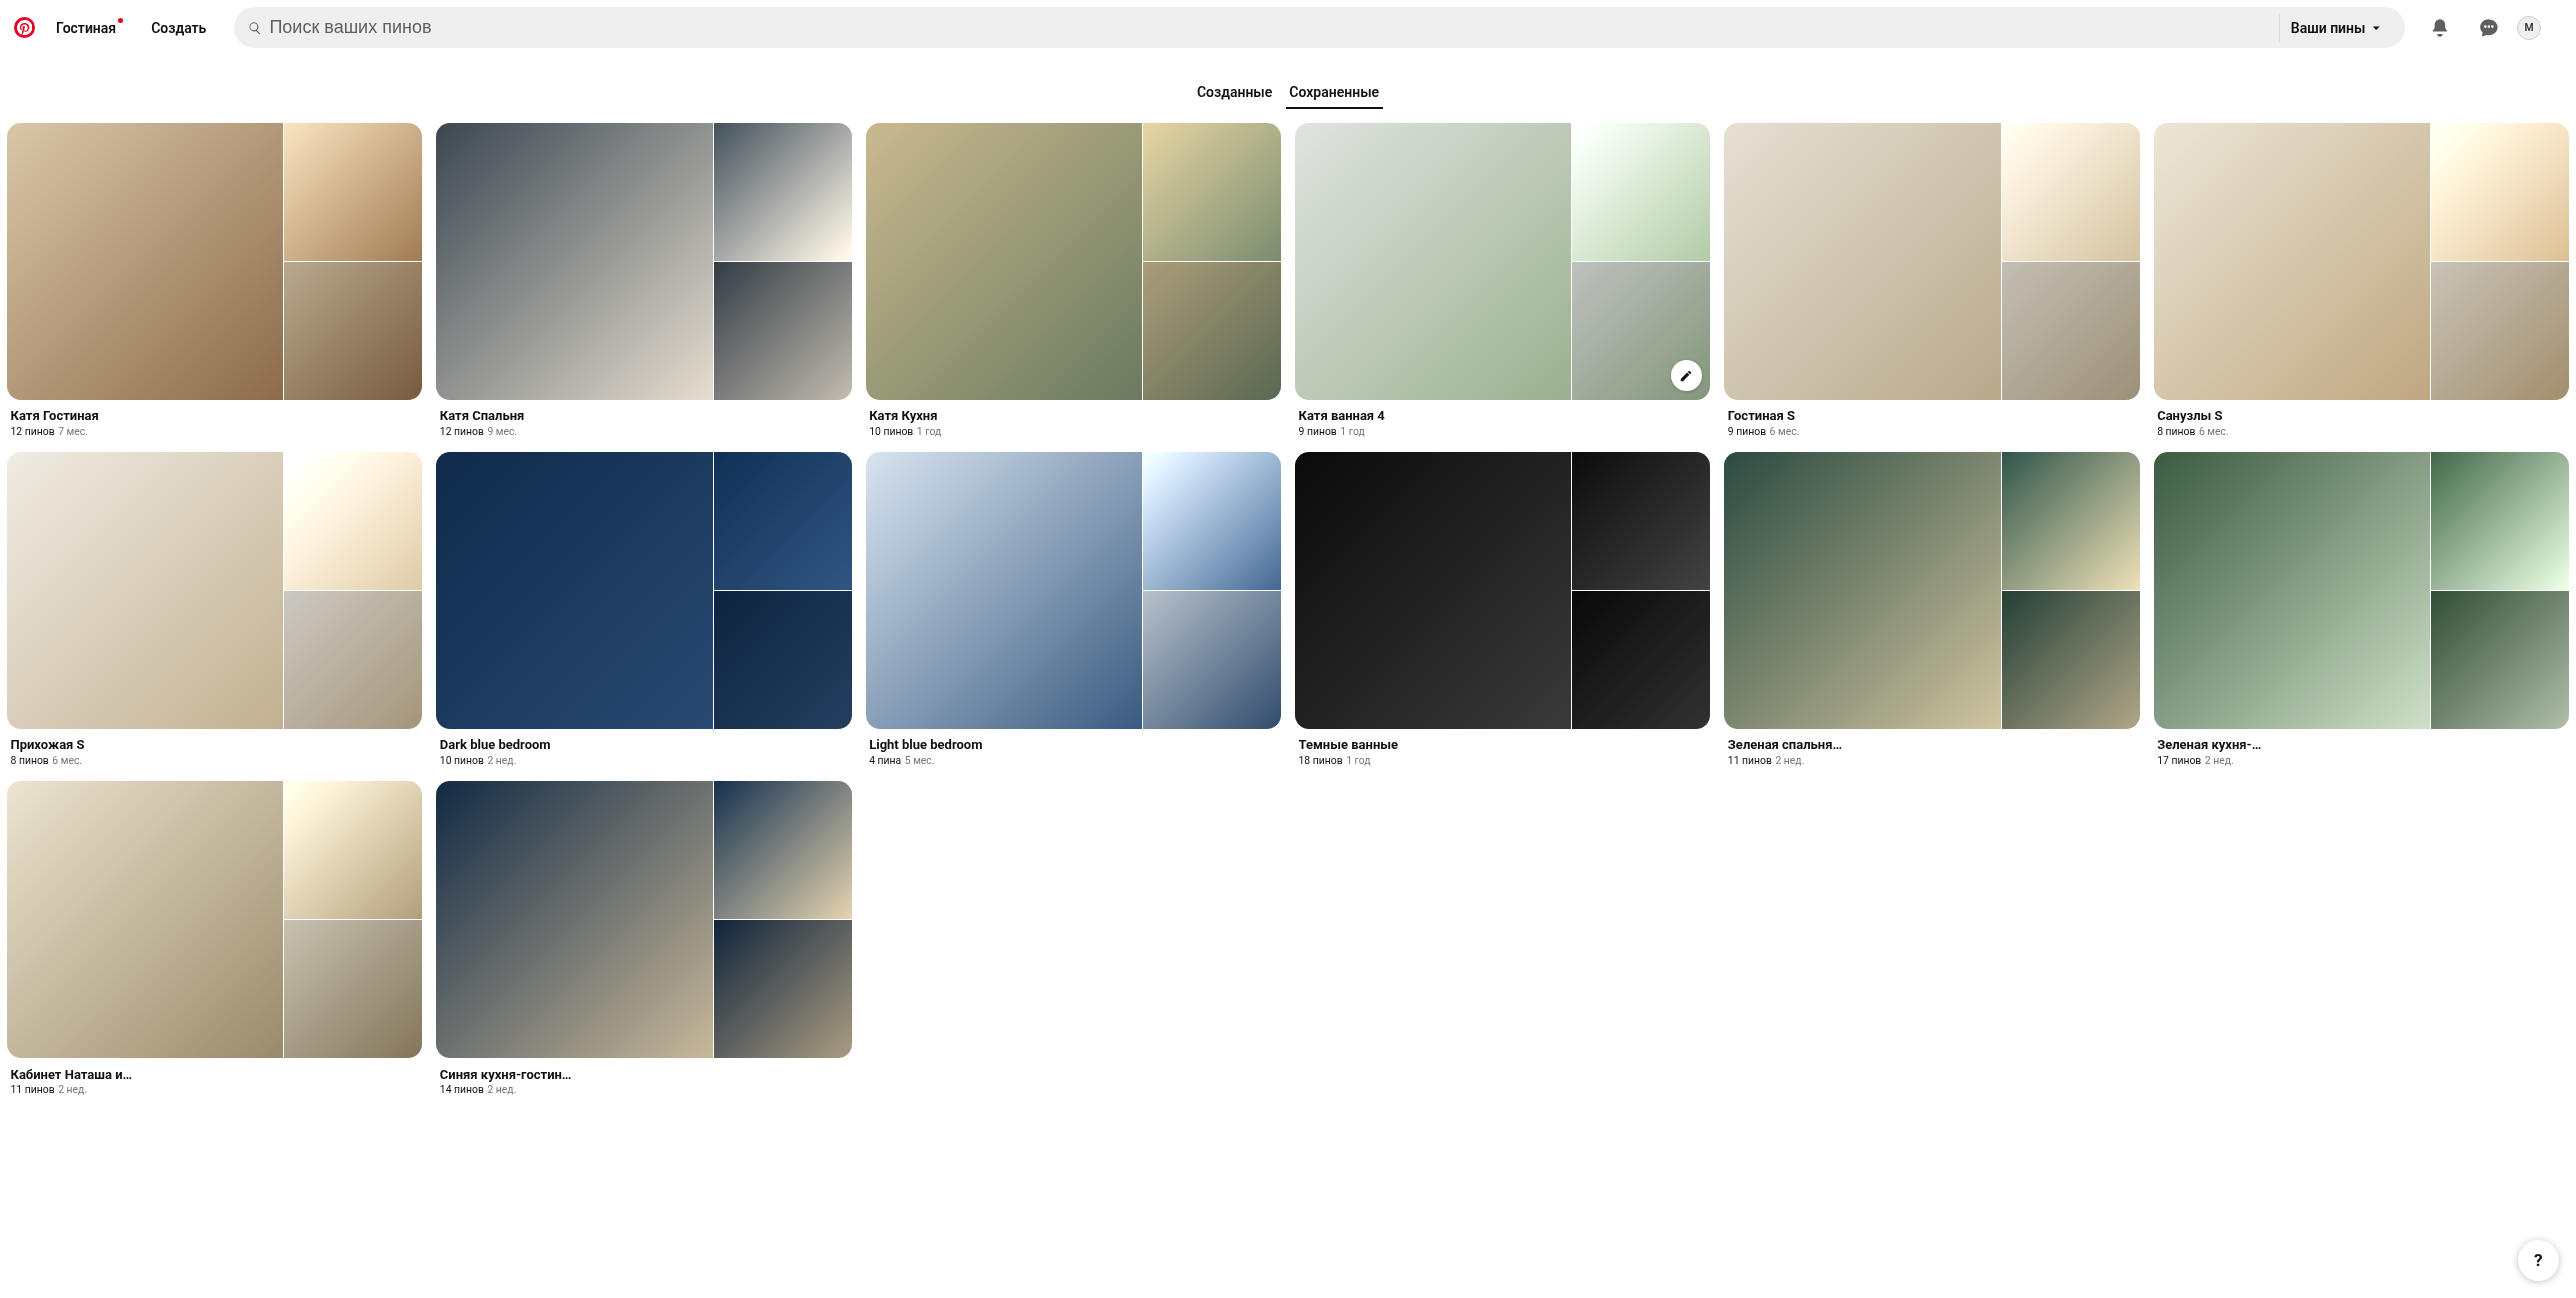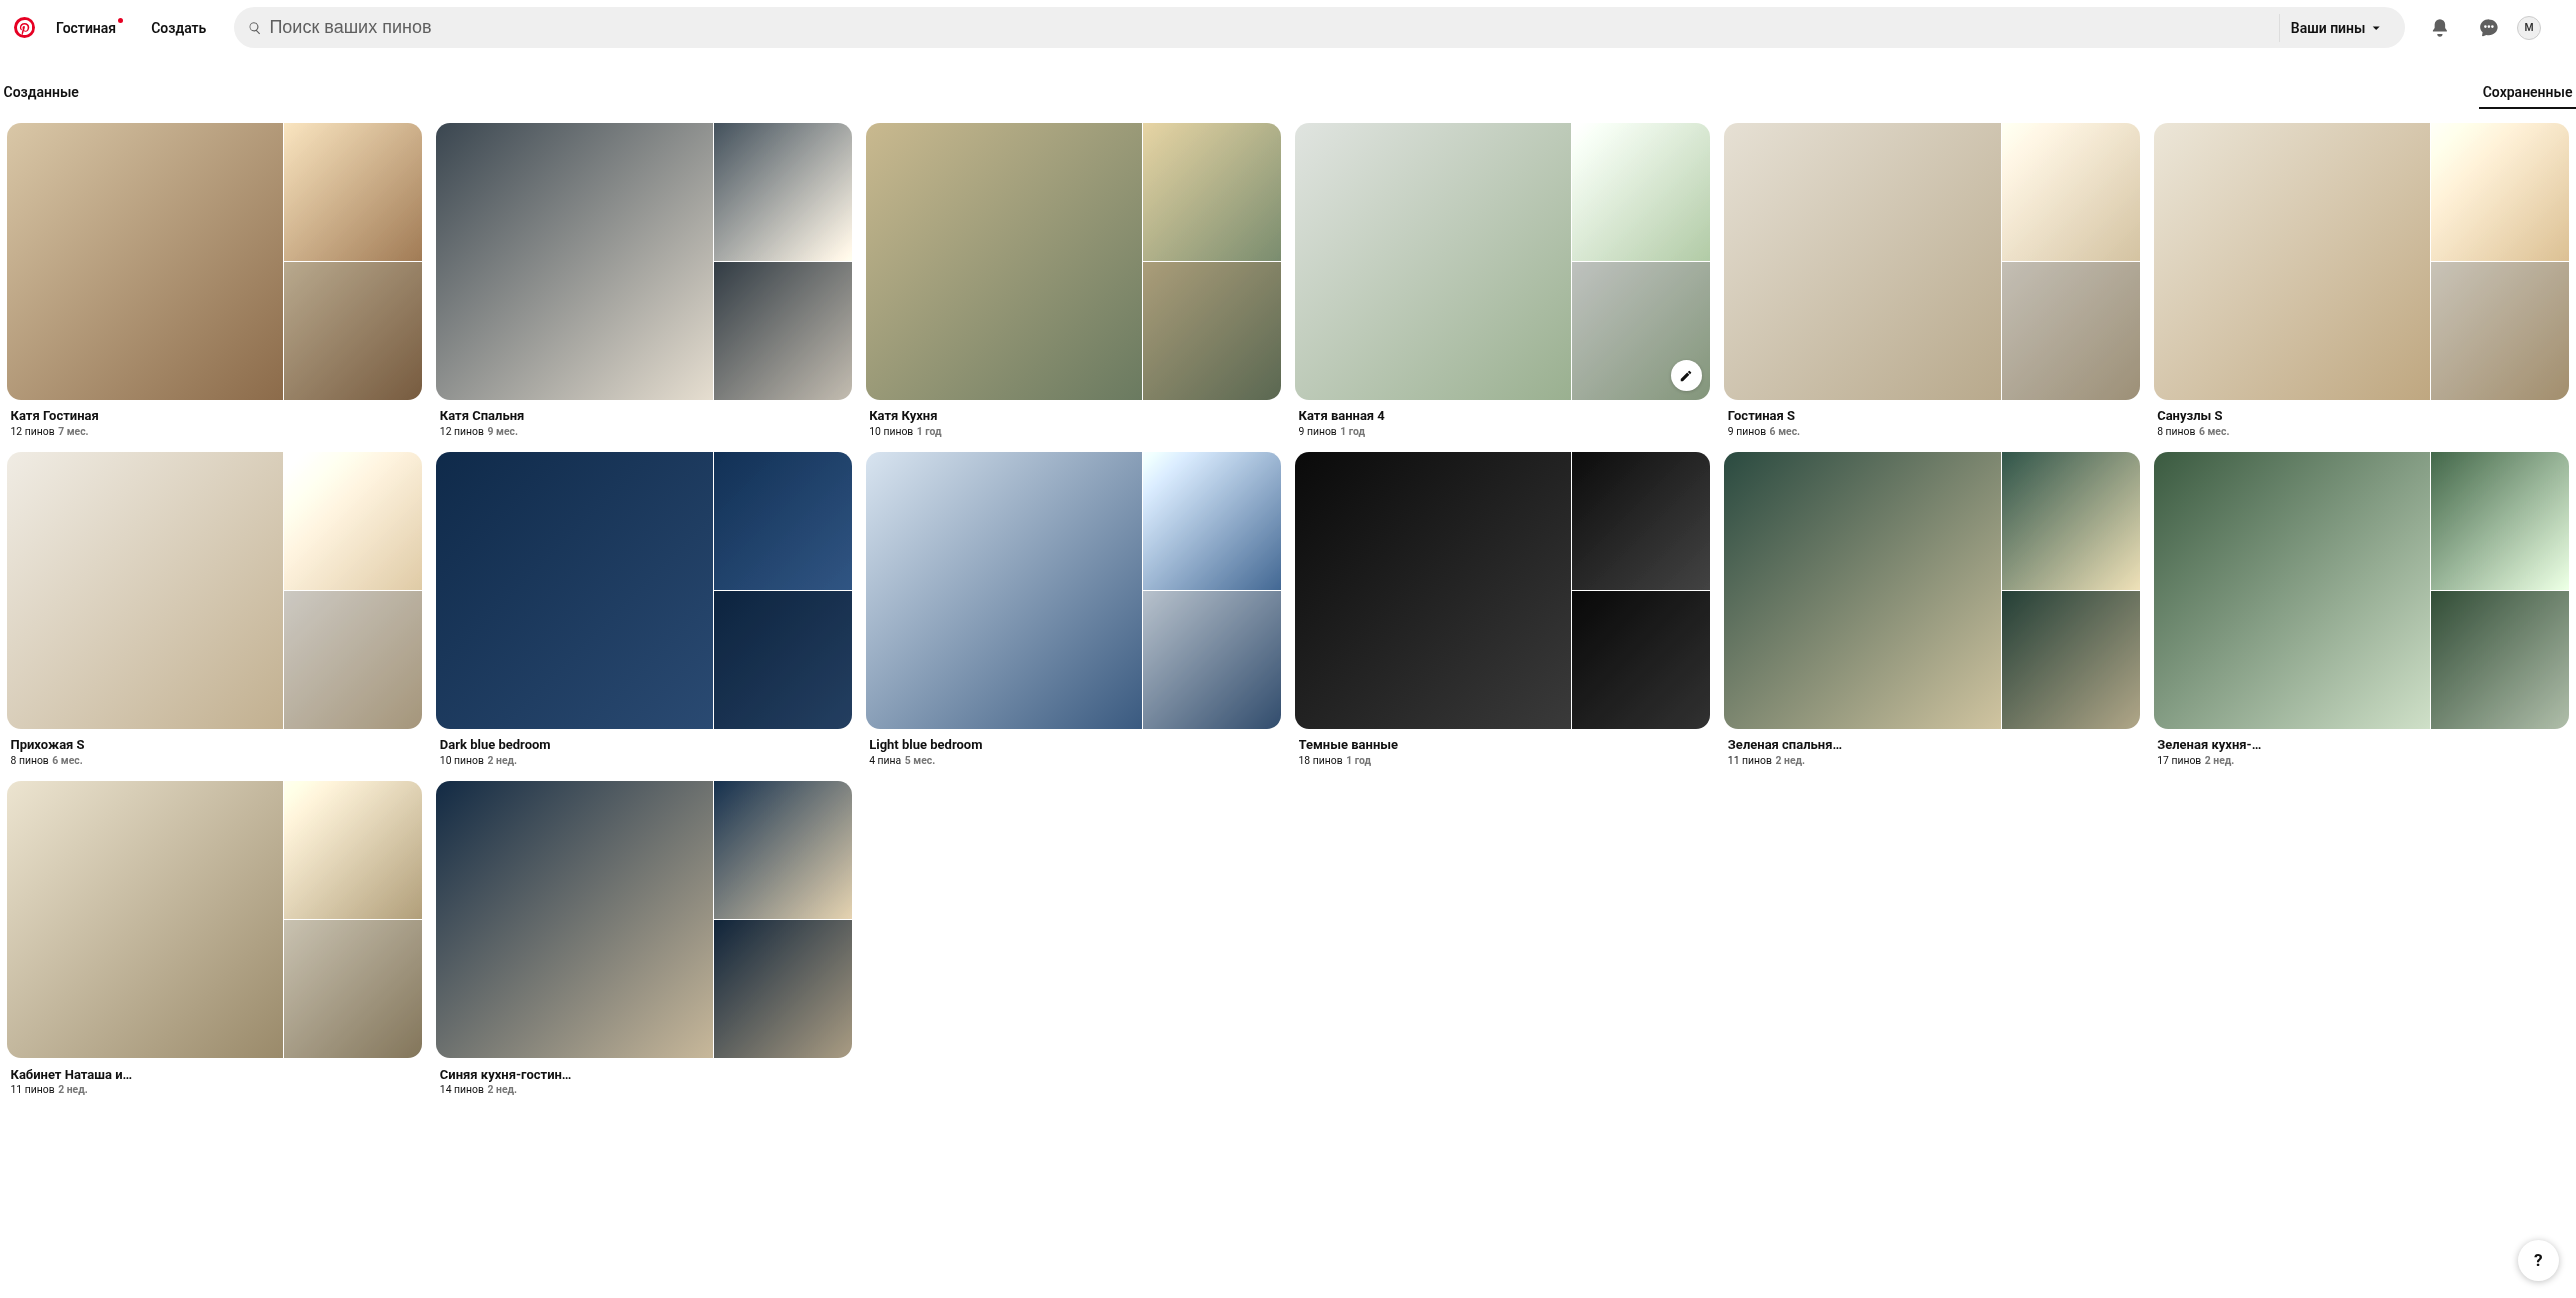--- a/index.html
+++ b/index.html
@@ -14,33 +14,33 @@
 .search-icon { width: 14px; height: 14px; fill: #5f5f5f; margin-right: 7px; }
 .search-input { border: none; background: transparent; font-size: 18px; outline: none; flex: 1; color: #333; }
 .search-input::placeholder { color: #5f5f5f; }
 .filter-btn { display: flex; align-items: center; gap: 5.2px; font-weight: 600; font-size: 14px; padding: 7px 10.4px; cursor: pointer; border-left: 0.9px solid #ddd; margin-left: 7px; height: 28px; }
 .chevron { width: 10.4px; height: 10.4px; fill: #111; }
 .header-icon { width: 21px; height: 21px; fill: #5f5f5f; padding: 10.4px; box-sizing: content-box; cursor: pointer; border-radius: 50%; }
 .avatar { width: 24px; height: 24px; border-radius: 50%; background: #efefef; border: 0.9px solid #ccc; display: flex; align-items: center; justify-content: center; font-size: 10.4px; font-weight: 600; color: #333; cursor: pointer; }
 .small-chevron { width: 10.4px; height: 10.4px; fill: #5f5f5f; padding: 7px; cursor: pointer; }
 
 
-.tabs { display: flex; justify-content: space-between; gap: 10px; padding: 21px 0 14px; }
+.tabs { display: flex; justify-content: center; gap: 10px; padding: 21px 0 14px; }
 .tab { font-weight: 600; font-size: 14px; padding: 7px 3.5px; cursor: pointer; border-bottom: 2.6px solid transparent; }
 .tab.active { border-bottom-color: #111; }
 
 
 .boards { display: grid; grid-template-columns: repeat(6, 1fr); gap: 14px; padding: 0 7px 14px; }
 .board { cursor: pointer; }
 .thumb-wrap { position: relative; display: grid; grid-template-columns: 2fr 1fr; grid-template-rows: 1fr 1fr; gap: 0.9px; border-radius: 14px; overflow: hidden; aspect-ratio: 1.5; background: #fff; }
 .thumb-main { grid-row: 1 / 3; background: #ccc; }
 .thumb-small { background: #ddd; }
 .board-title { font-weight: 700; font-size: 13px; margin: 8.6px 3.5px 1.7px; white-space: nowrap; overflow: hidden; text-overflow: ellipsis; }
 .board-meta { font-size: 10.4px; color: #111; margin: 0 3.5px; }
-.board-meta .age { color: #767676; margin-left: 3.5px; font-weight: bold; }
+.board-meta .age { color: #767676; margin-left: 3.5px; }
 .edit-btn { position: absolute; bottom: 8.6px; right: 8.6px; width: 31px; height: 31px; border-radius: 50%; background: #fff; display: none; align-items: center; justify-content: center; box-shadow: 0 0.9px 3.5px rgba(0,0,0,0.2); }
 .edit-btn svg { width: 14px; height: 14px; fill: #111; }
 .board.show-edit .edit-btn { display: flex; }
 
 
 .help-btn { position: fixed; bottom: 17.3px; right: 17.3px; width: 41px; height: 41px; border-radius: 50%; background: #fff; box-shadow: 0 0.9px 7px rgba(0,0,0,0.25); display: flex; align-items: center; justify-content: center; font-weight: 700; font-size: 17.3px; cursor: pointer; }
 
 
 .p0 { background: linear-gradient(135deg,#d9c7a7,#8c6b4a); }
 .p1 { background: linear-gradient(135deg,#1a1a1a,#4a4030); }

